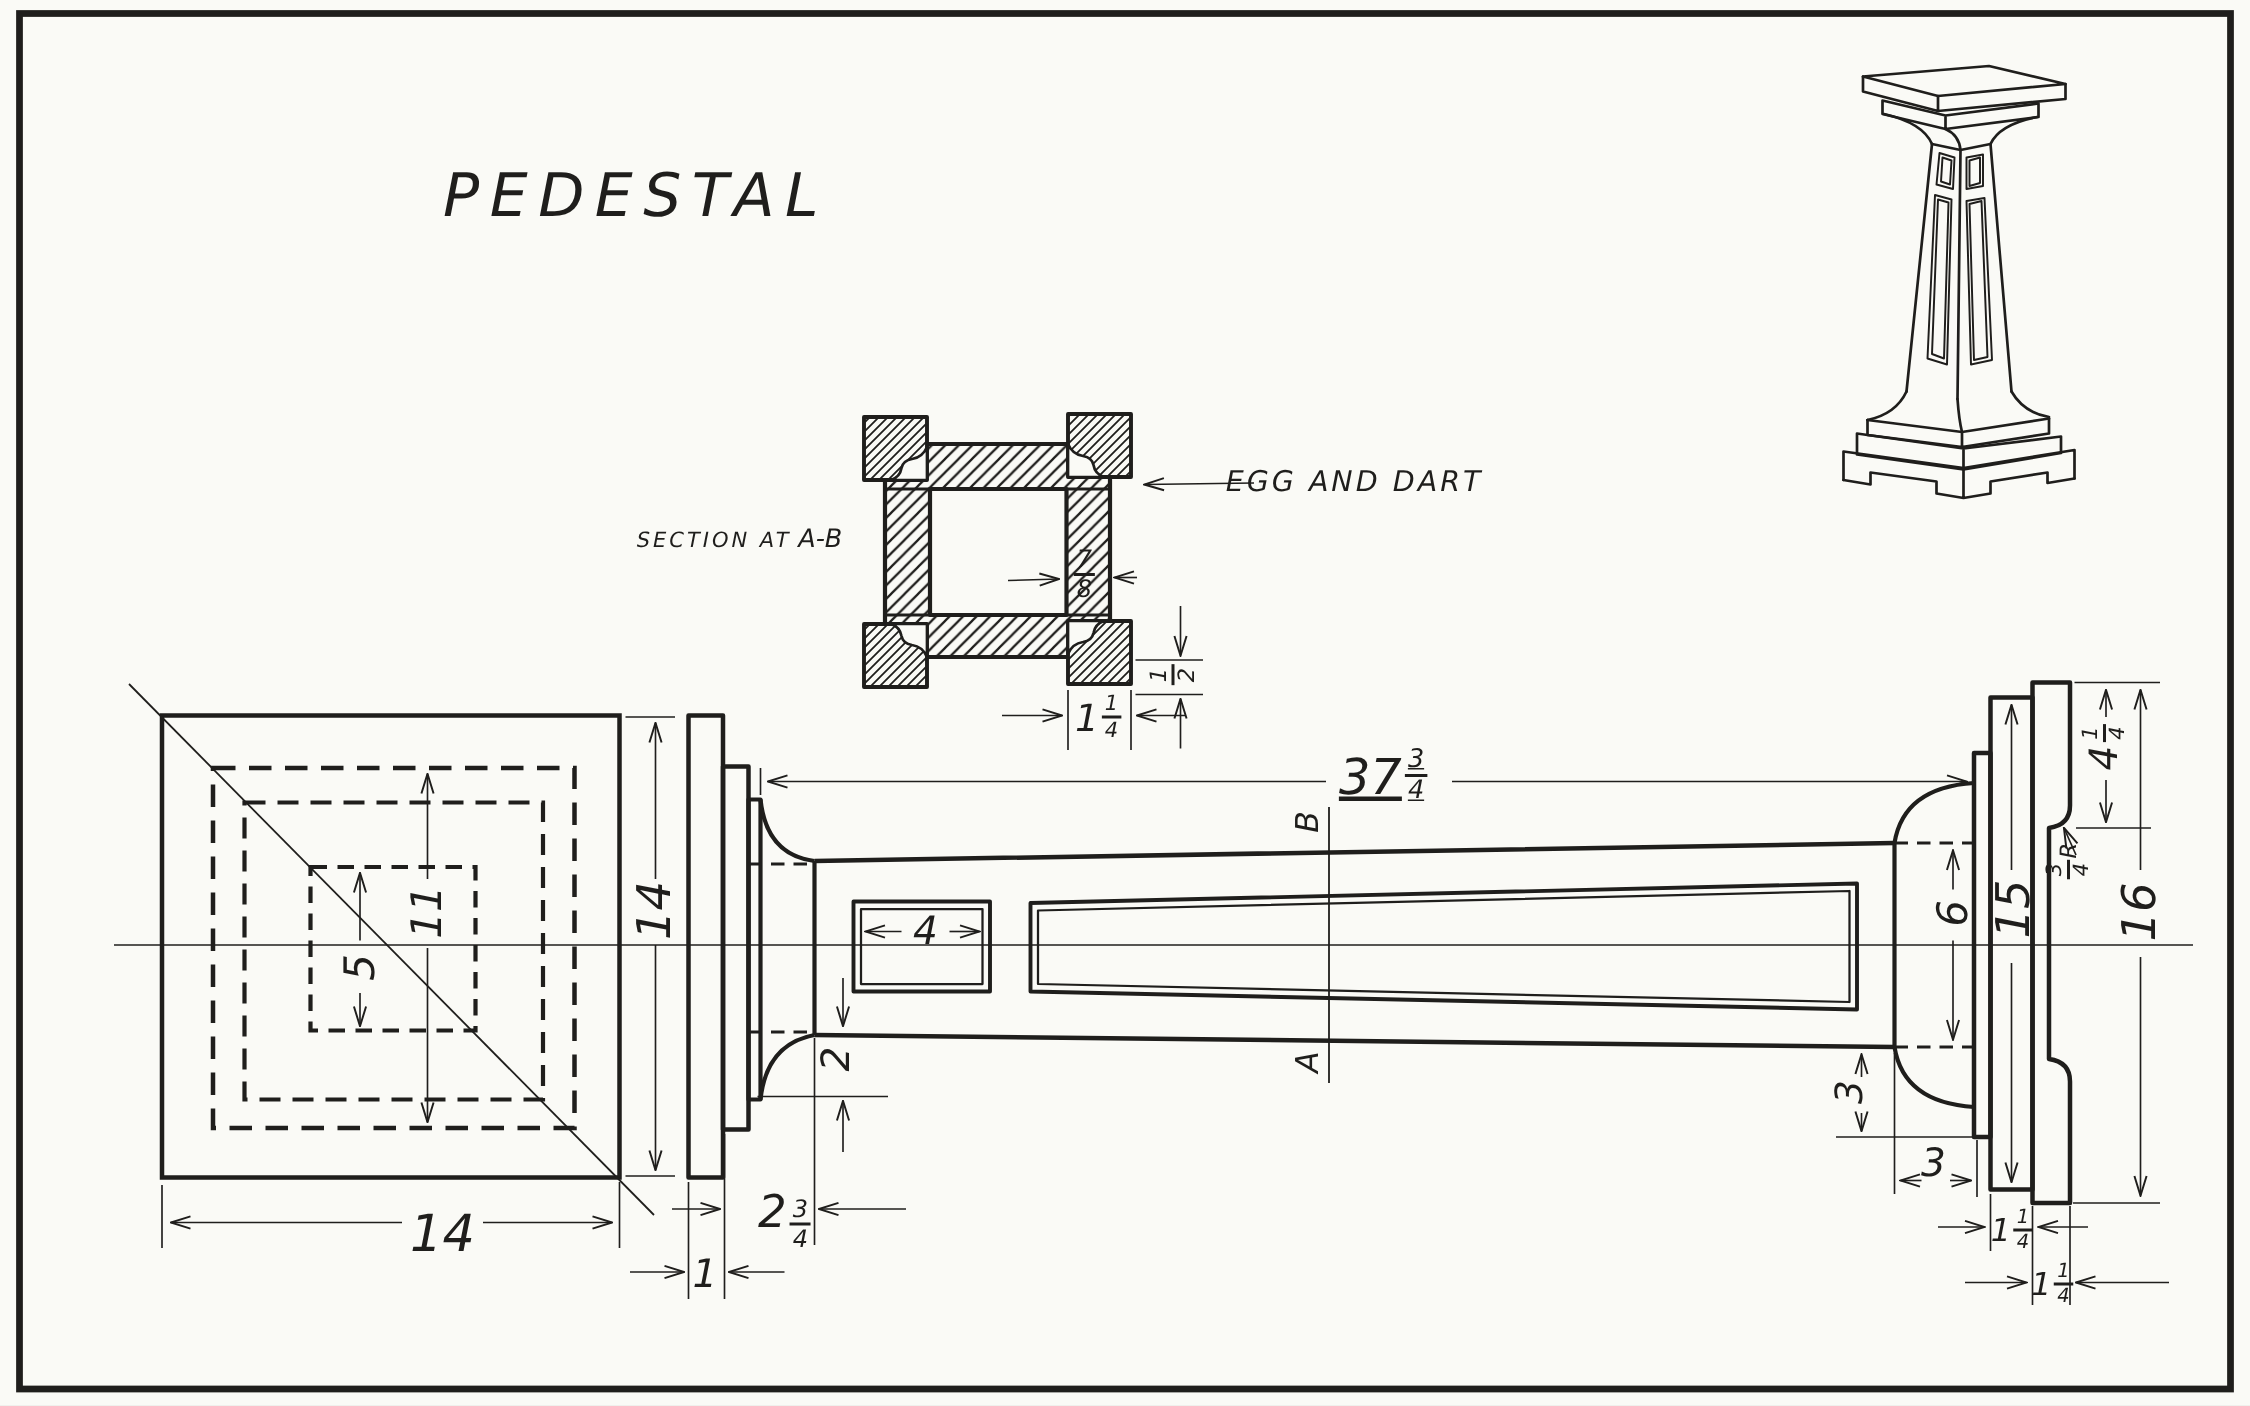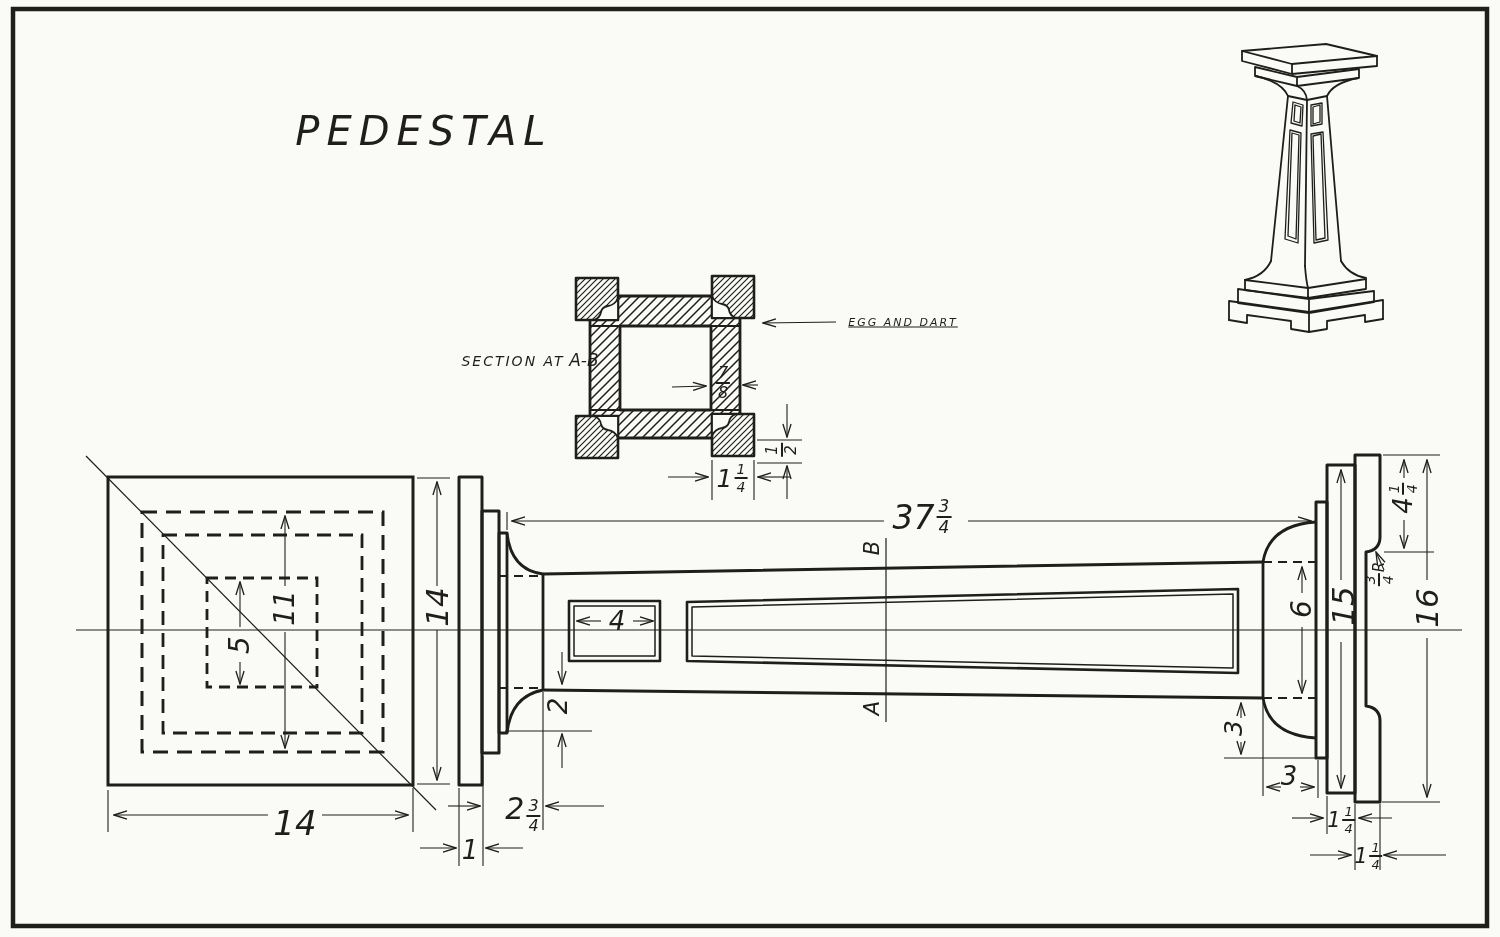--- a/index.html
+++ b/index.html
@@ -222,25 +222,25 @@
 
     <path d="M1238,289 L1309,299 L1374,291 M1238,289 L1238,303 L1309,313 L1309,299 M1309,313 L1374,302 L1374,291"></path>
 
     <path d="M1229,301 L1309,312 L1383,300 M1229,301 L1229,320 M1383,300 L1383,319"></path>
     <path d="M1229,320 L1247,323 L1247,315 L1291,321 L1291,329 L1309,332 L1327,329 L1327,321 L1365,315 L1365,322 L1383,319 M1309,312 L1309,332"></path>
   </g>
 </svg>
 
   <div class="lbl title" style="left:424px;top:131px;font-size:40px;">PEDESTAL</div>
 
-  <div class="lbl" style="left:530px;top:360px;font-size:14px;">
+  <div class="lbl" style="left:493px;top:360px;font-size:14px;">
     <span class="caps">SECTION AT</span>&nbsp;<span style="font-size:17px;">A-B</span>
   </div>
 
-  <div class="lbl caps" style="left:903px;top:322px;font-size:11px;text-decoration:underline;">EGG AND DART</div>
+  <div class="lbl caps" style="left:903px;top:322px;font-size:19px;">EGG AND DART</div>
 
   <div class="lbl" style="left:722px;top:383px;">
     <span class="frac" style="font-size:16px;">
         <span class="fn">7</span>
         <span class="fd">8</span>
       </span>
   </div>
 
   <div class="lbl rot" style="left:782px;top:451px;">
     <span class="frac" style="font-size:15px;">
@@ -272,21 +272,21 @@
         <span class="fd">4</span>
       </span>
   </div>
 
   <div class="lbl" style="left:470px;top:850px;font-size:26px;">1</div>
 
   <div class="lbl rot" style="left:558px;top:706px;font-size:26px;">2</div>
 
   <div class="lbl" style="left:617px;top:621px;font-size:26px;">4</div>
 
-  <div class="lbl" style="left:922px;top:517px;font-size:33px;">
+  <div class="lbl" style="left:922px;top:517px;font-size:33px;text-decoration:underline;">
     <span>37</span>
     <span class="frac" style="font-size:17px;">
         <span class="fn">3</span>
         <span class="fd">4</span>
       </span>
   </div>
 
   <div class="lbl rot" style="left:872px;top:548px;font-size:21px;">B</div>
   <div class="lbl rot" style="left:872px;top:708px;font-size:21px;">A</div>
 

